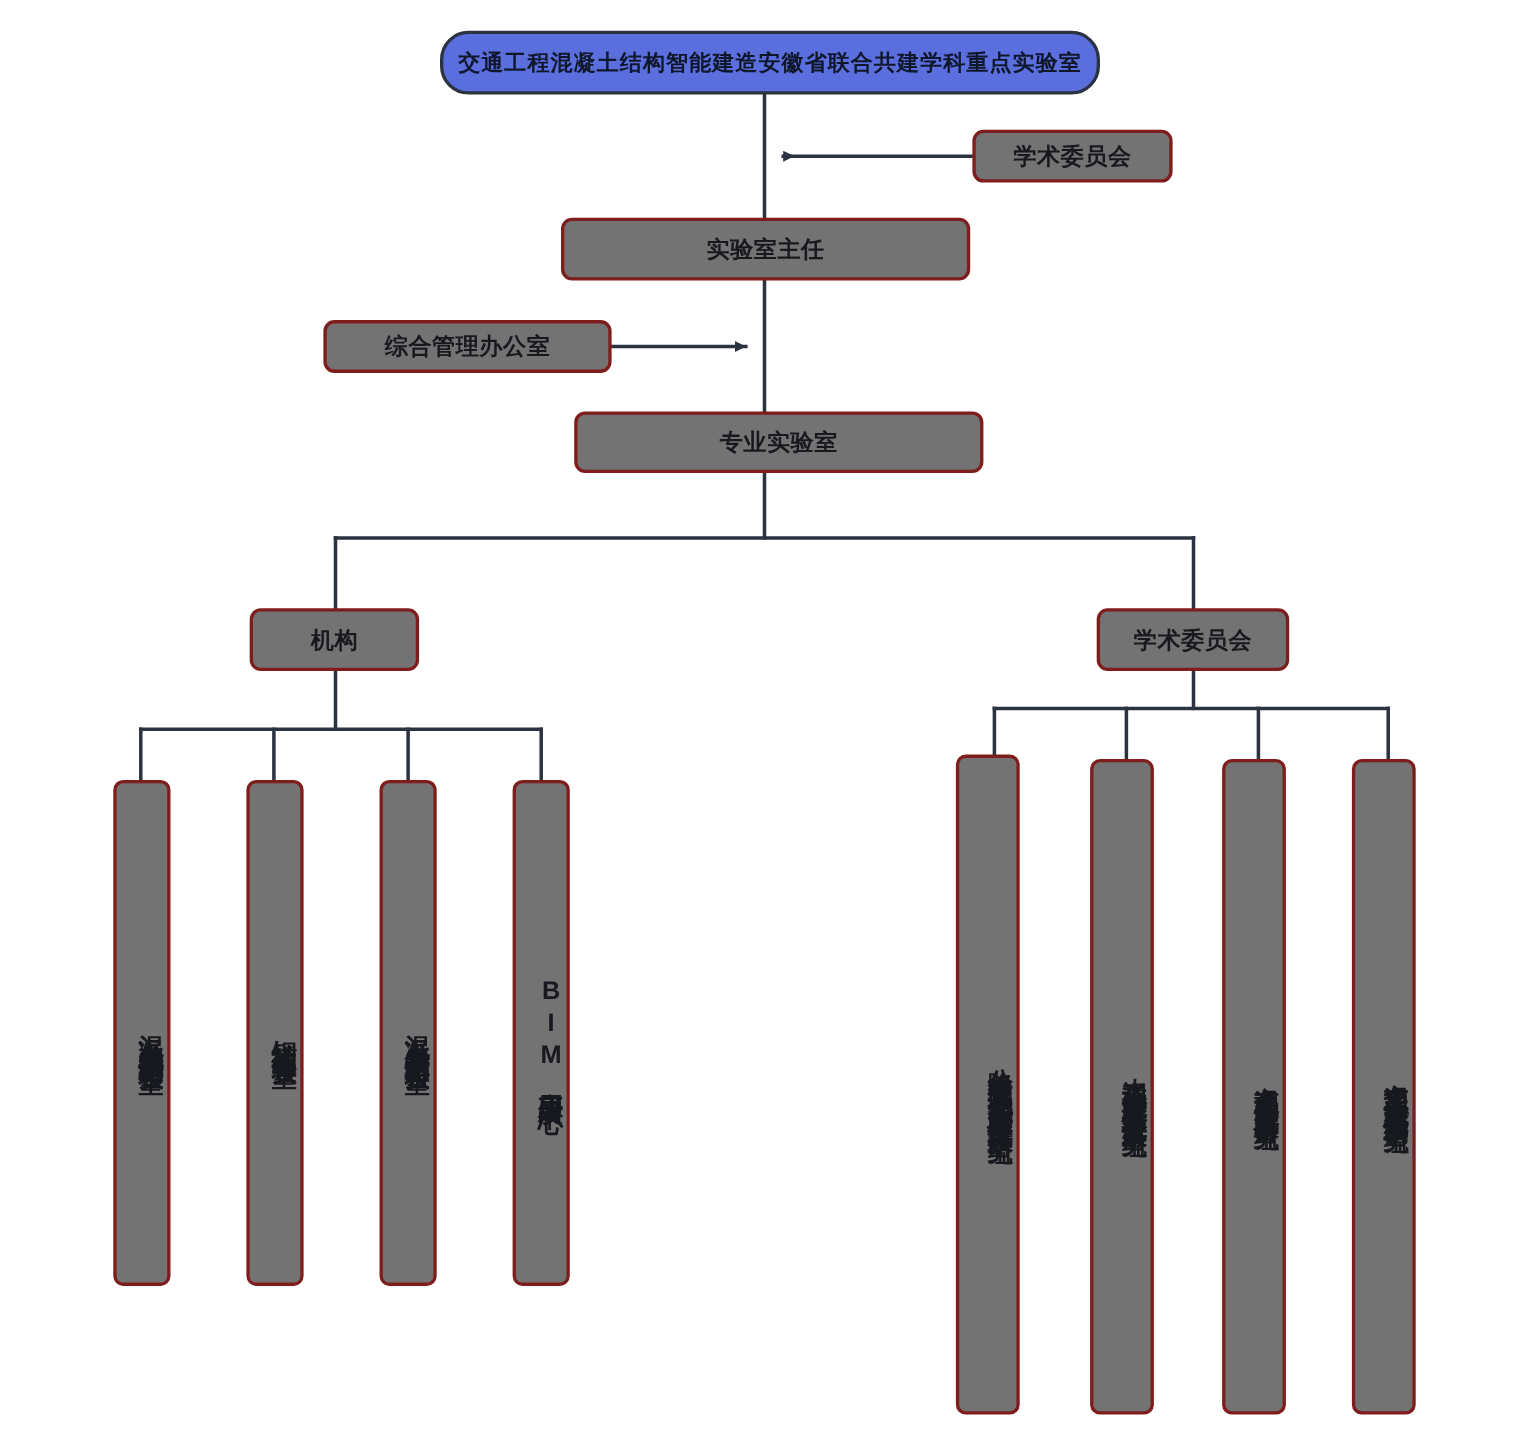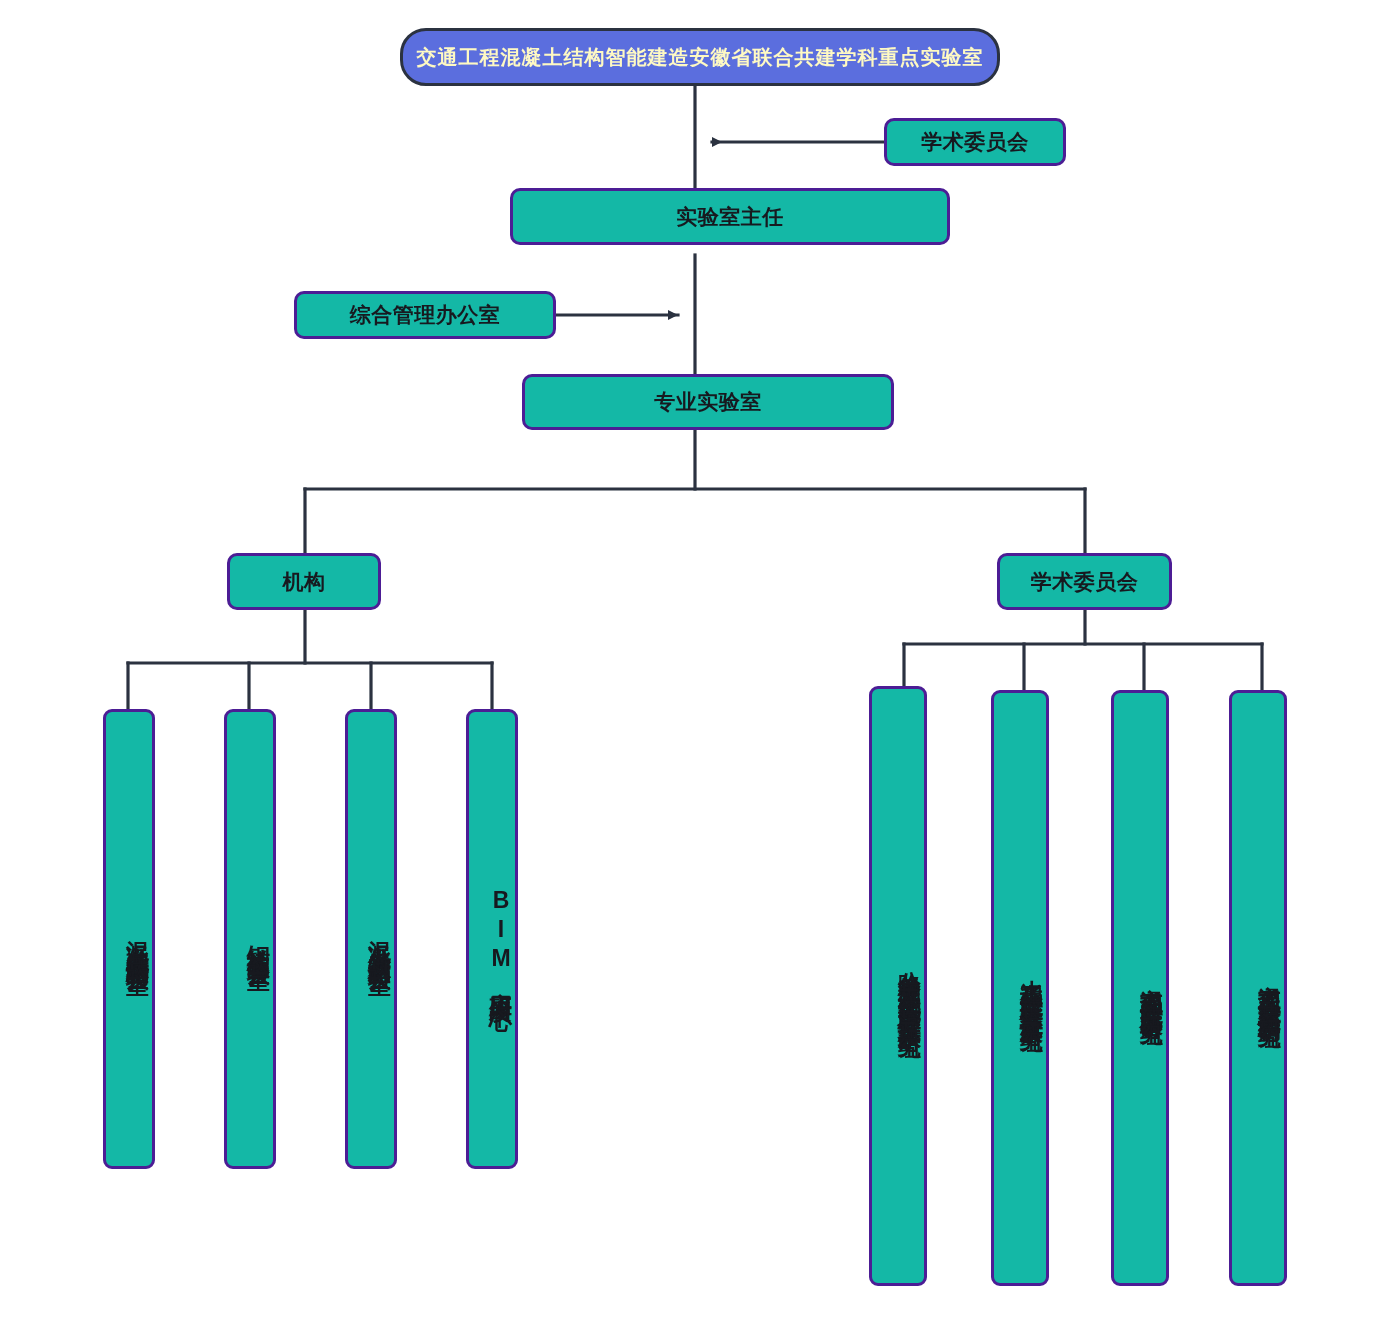--- a/index.html
+++ b/index.html
@@ -19,35 +19,35 @@
   }
   svg.wires {
     position: absolute;
     left: 0; top: 0;
     width: 1390px;
     height: 1319px;
     pointer-events: none;
   }
   .node {
     position: absolute;
-    border: 3px solid #4c1d95;
+    border: 3px solid #7f1d1d;
     border-radius: 10px;
-    background: #14b8a6;
+    background: #737373;
     display: flex;
     align-items: center;
     justify-content: center;
     color: #17191f;
     font-weight: bold;
     letter-spacing: 0.5px;
   }
   .node.root {
     background: #5b6ede;
     border: 3px solid #2b3240;
     border-radius: 26px;
-    color: #fef9c3;
+    color: #0f172a;
     font-size: 20px;
     letter-spacing: 1px;
   }
   .node.h {
     font-size: 21px;
   }
   .node.vert {
     writing-mode: vertical-rl;
     text-orientation: upright;
     border-radius: 9px;
@@ -111,21 +111,21 @@
   </svg>
 
   <div class="node root" style="left:400px; top:28px; width:600px; height:58px;">
     <span>交通工程混凝土结构智能建造安徽省联合共建学科重点实验室</span>
   </div>
 
   <div class="node h" style="left:884px; top:118px; width:182px; height:48px;">
     <span>学术委员会</span>
   </div>
 
-  <div class="node h" style="left:510px; top:188px; width:440px; height:57px;">
+  <div class="node h" style="left:510px; top:198px; width:372px; height:57px;">
     <span>实验室主任</span>
   </div>
 
   <div class="node h" style="left:294px; top:291px; width:262px; height:48px;">
     <span>综合管理办公室</span>
   </div>
 
   <div class="node h" style="left:510px; top:374px; width:372px; height:56px;margin-left:12px;">
     <span>专业实验室</span>
   </div>

